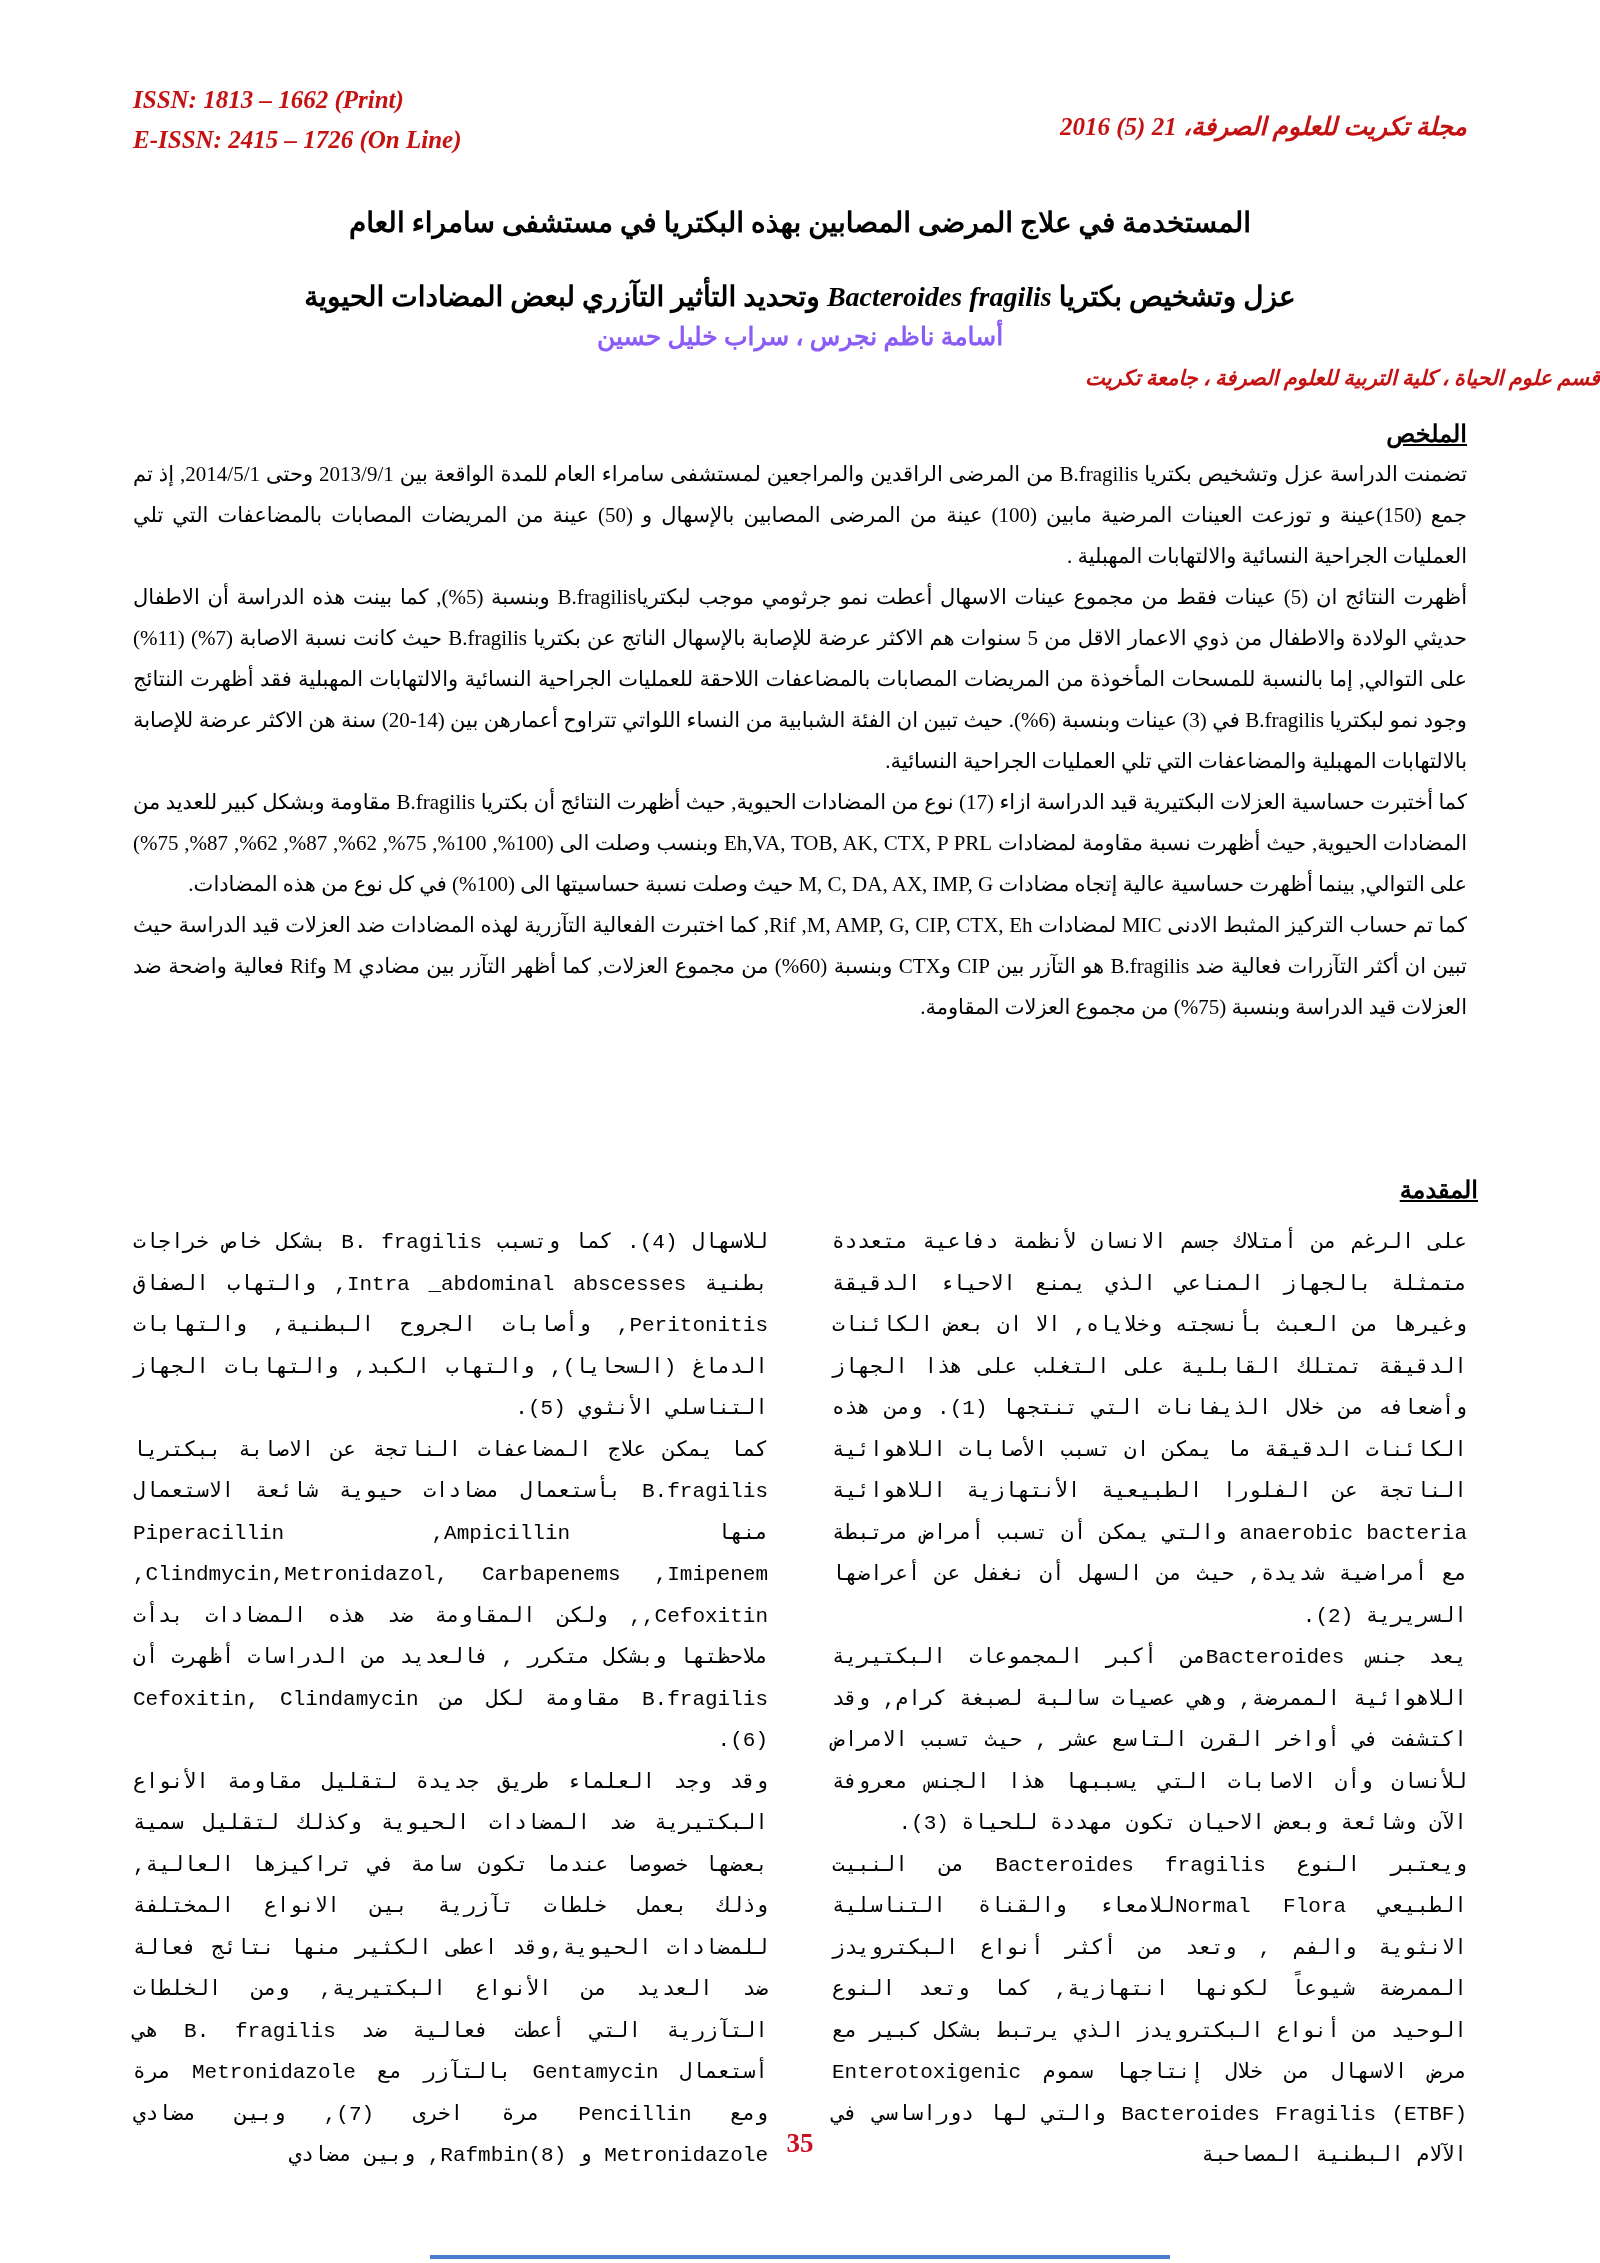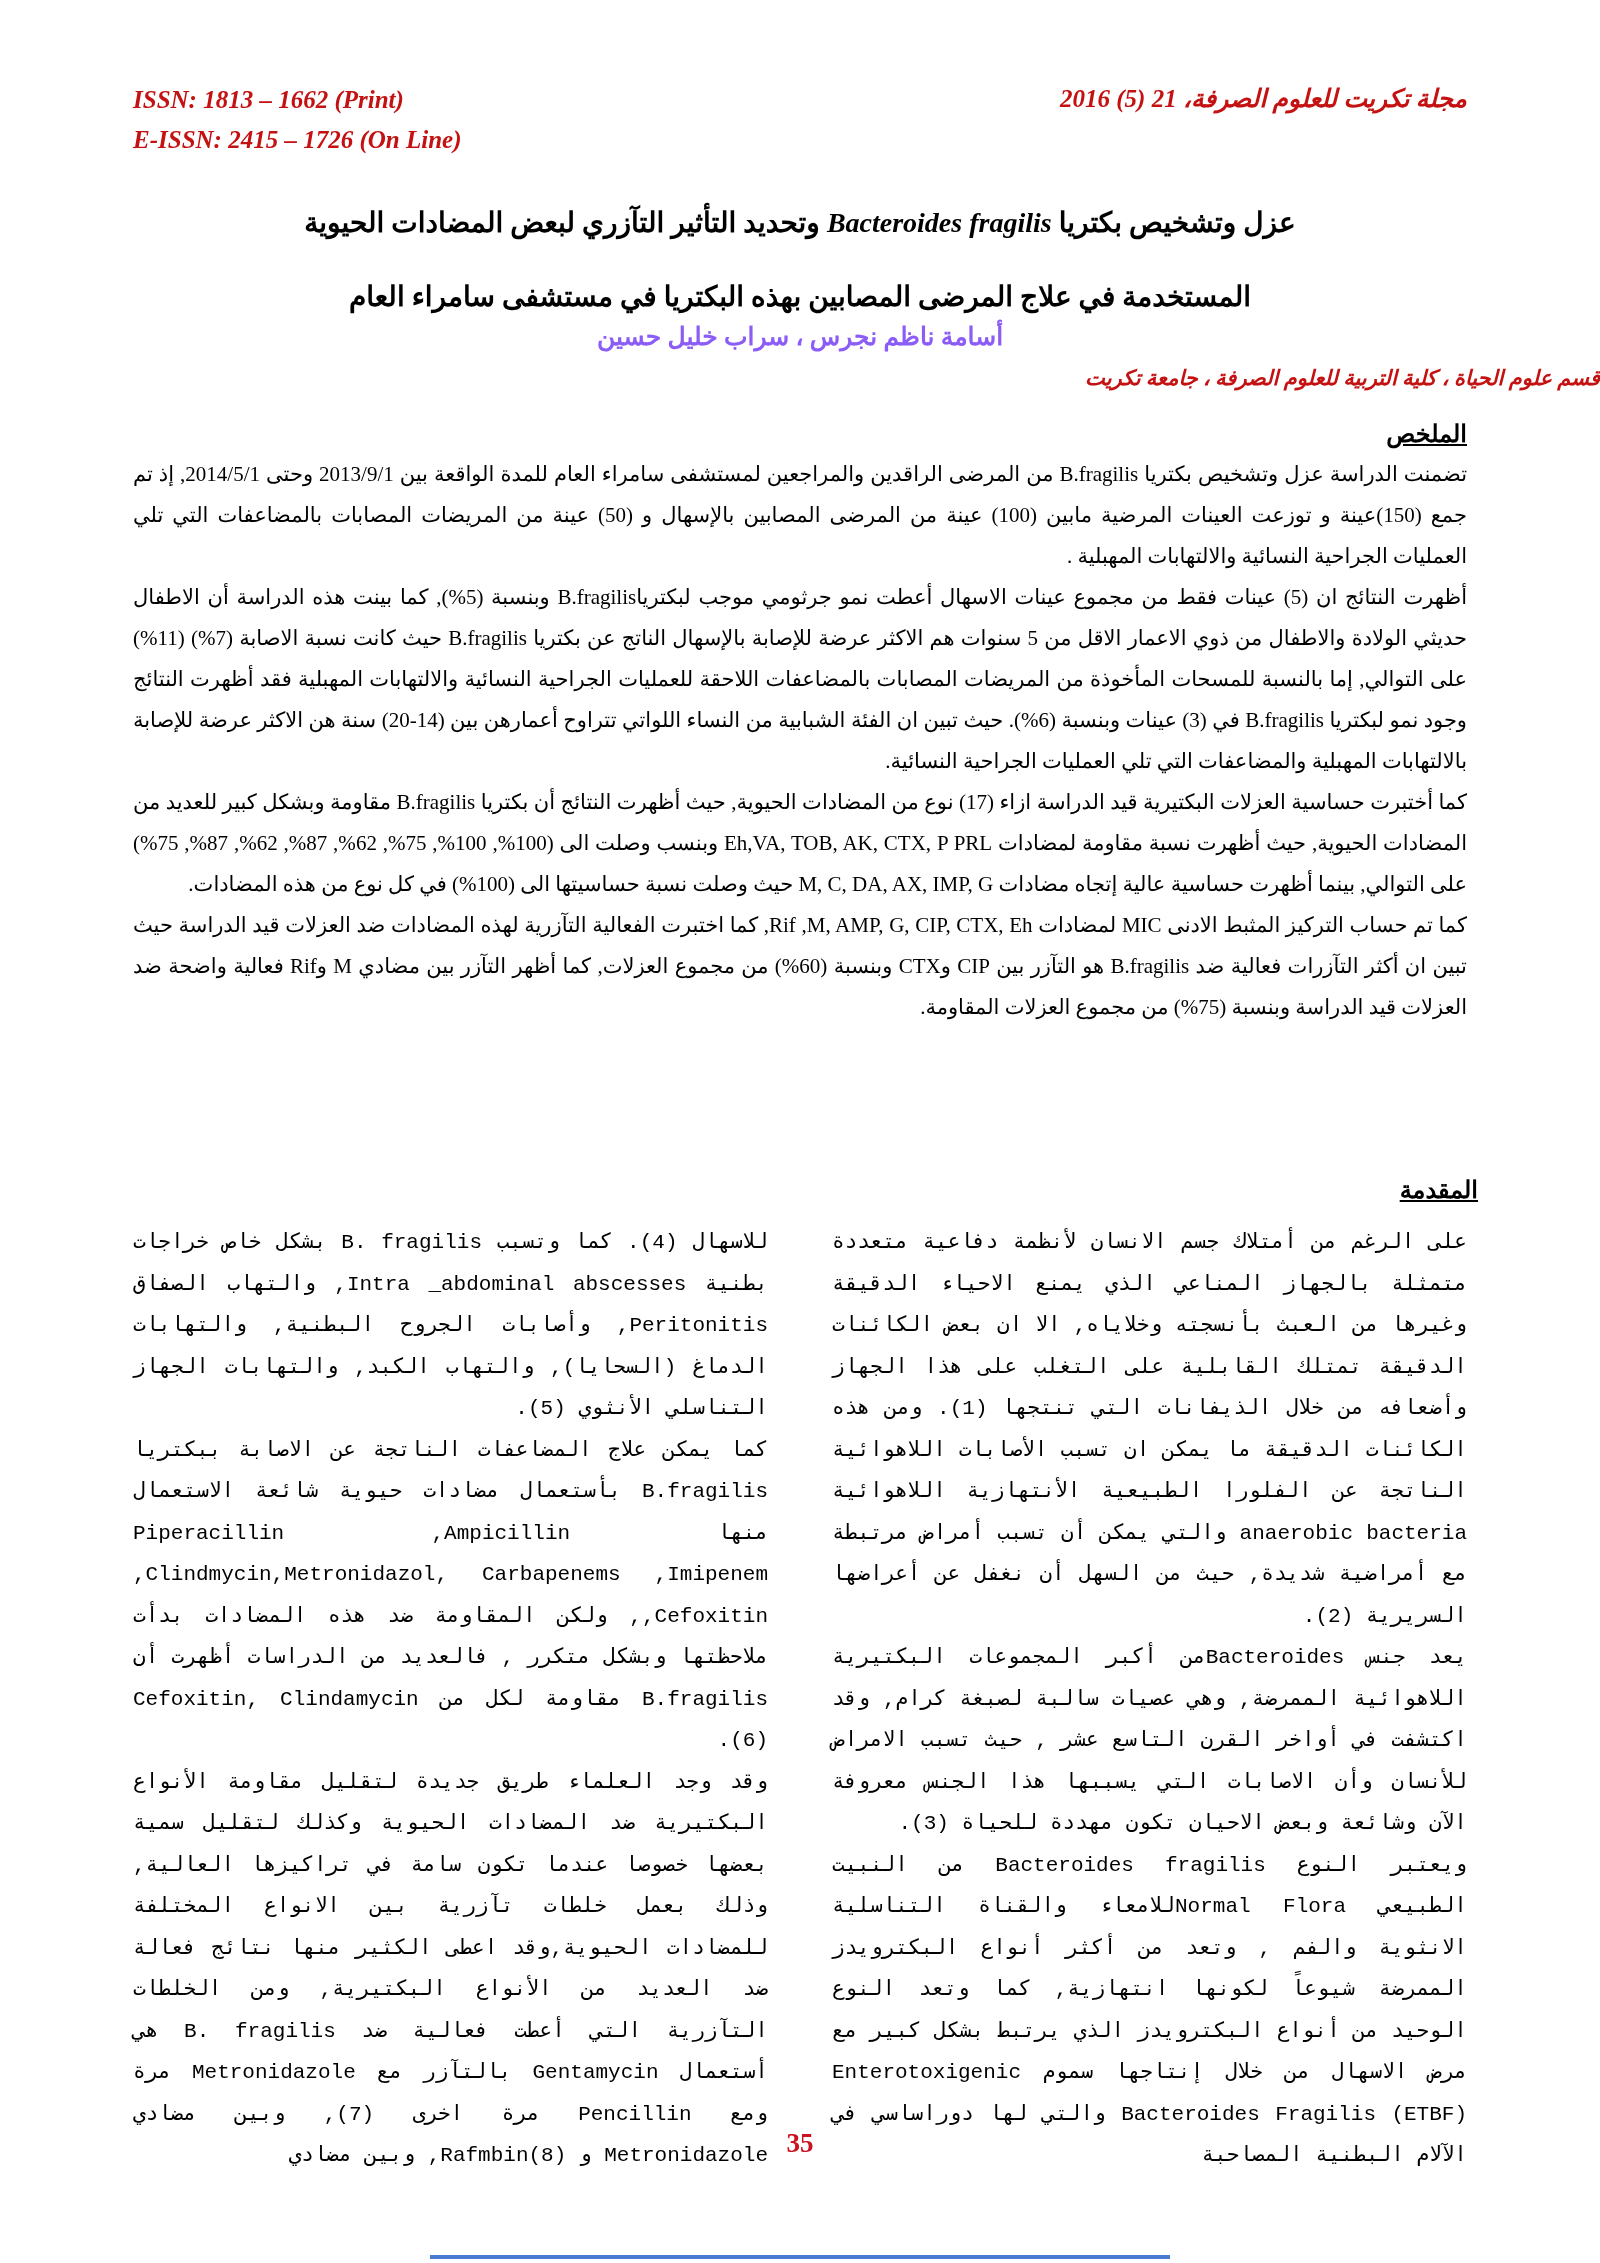--- a/index.html
+++ b/index.html
@@ -11,21 +11,21 @@
     overflow:hidden;
     font-family:"Liberation Serif","DejaVu Serif",serif;
     color:#000;
   }
   .header {
     position:absolute; top:80px; left:133px; right:133px;
     display:flex; justify-content:space-between; align-items:flex-start;
     font-weight:bold; font-style:italic;
   }
   .issn-block { font-size:25px; line-height:40px; text-align:left; }
-  .journal-ar { font-size:25px; direction:rtl; text-align:right; padding-top:4px; }
+  .journal-ar { font-size:25px; direction:rtl; text-align:right; padding-top:4px;margin-top:28px; }
 
   .title-block {
     position:absolute; top:186px; left:110px; right:110px;
     direction:rtl; text-align:center;
     font-weight:bold; font-size:28px; line-height:74px;
   }
   .title-latin { font-style:italic; }
 
   .authors {
     position:absolute; top:322px; left:0; width:100%;
@@ -84,22 +84,22 @@
 
   <div class="header" style="color: rgb(196, 17, 17);">
     <div class="issn-block">
       <div>ISSN: 1813 – 1662 (Print)</div>
       <div>E-ISSN: 2415 – 1726 (On Line)</div>
     </div>
     <div class="journal-ar">مجلة تكريت للعلوم الصرفة، 21 (5) 2016</div>
   </div>
 
   <div class="title-block">
+    <div>المستخدمة في علاج المرضى المصابين بهذه البكتريا في مستشفى سامراء العام</div>
     <div><span>عزل وتشخيص بكتريا </span><span class="title-latin">Bacteroides fragilis</span><span> وتحديد التأثير التآزري لبعض المضادات الحيوية</span></div>
-    <div>المستخدمة في علاج المرضى المصابين بهذه البكتريا في مستشفى سامراء العام</div>
   </div>
 
   <div class="authors" style="color: #8b5cf6;">أسامة ناظم نجرس ، سراب خليل حسين</div>
   <div class="affiliation" style="color: rgb(196, 17, 17); text-align: right;">قسم علوم الحياة ، كلية التربية للعلوم الصرفة ، جامعة تكريت</div>
 
   <div class="abstract-section body-text">
     <div class="section-heading">الملخص</div>
     <p>تضمنت الدراسة عزل وتشخيص بكتريا B.fragilis من المرضى الراقدين والمراجعين لمستشفى سامراء العام للمدة الواقعة بين 2013/9/1 وحتى 2014/5/1, إذ تم جمع (150)عينة و توزعت العينات المرضية مابين (100) عينة من المرضى المصابين بالإسهال و (50) عينة من المريضات المصابات بالمضاعفات التي تلي العمليات الجراحية النسائية والالتهابات المهبلية .</p>
     <p>أظهرت النتائج ان (5) عينات فقط من مجموع عينات الاسهال أعطت نمو جرثومي موجب لبكترياB.fragilis وبنسبة (5%), كما بينت هذه الدراسة أن الاطفال حديثي الولادة والاطفال من ذوي الاعمار الاقل من 5 سنوات هم الاكثر عرضة للإصابة بالإسهال الناتج عن بكتريا B.fragilis حيث كانت نسبة الاصابة (7%) (11%) على التوالي, إما بالنسبة للمسحات المأخوذة من المريضات المصابات بالمضاعفات اللاحقة للعمليات الجراحية النسائية والالتهابات المهبلية فقد أظهرت النتائج وجود نمو لبكتريا B.fragilis في (3) عينات وبنسبة (6%). حيث تبين ان الفئة الشبابية من النساء اللواتي تتراوح أعمارهن بين (14-20) سنة هن الاكثر عرضة للإصابة بالالتهابات المهبلية والمضاعفات التي تلي العمليات الجراحية النسائية.</p>
     <p>كما أختبرت حساسية العزلات البكتيرية قيد الدراسة ازاء (17) نوع من المضادات الحيوية, حيث أظهرت النتائج أن بكتريا B.fragilis مقاومة وبشكل كبير للعديد من المضادات الحيوية, حيث أظهرت نسبة مقاومة لمضادات Eh,VA, TOB, AK, CTX, P PRL وبنسب وصلت الى (100%, 100%, 75%, 62%, 87%, 62%, 87%, 75%) على التوالي, بينما أظهرت حساسية عالية إتجاه مضادات M, C, DA, AX, IMP, G حيث وصلت نسبة حساسيتها الى (100%) في كل نوع من هذه المضادات.</p>

